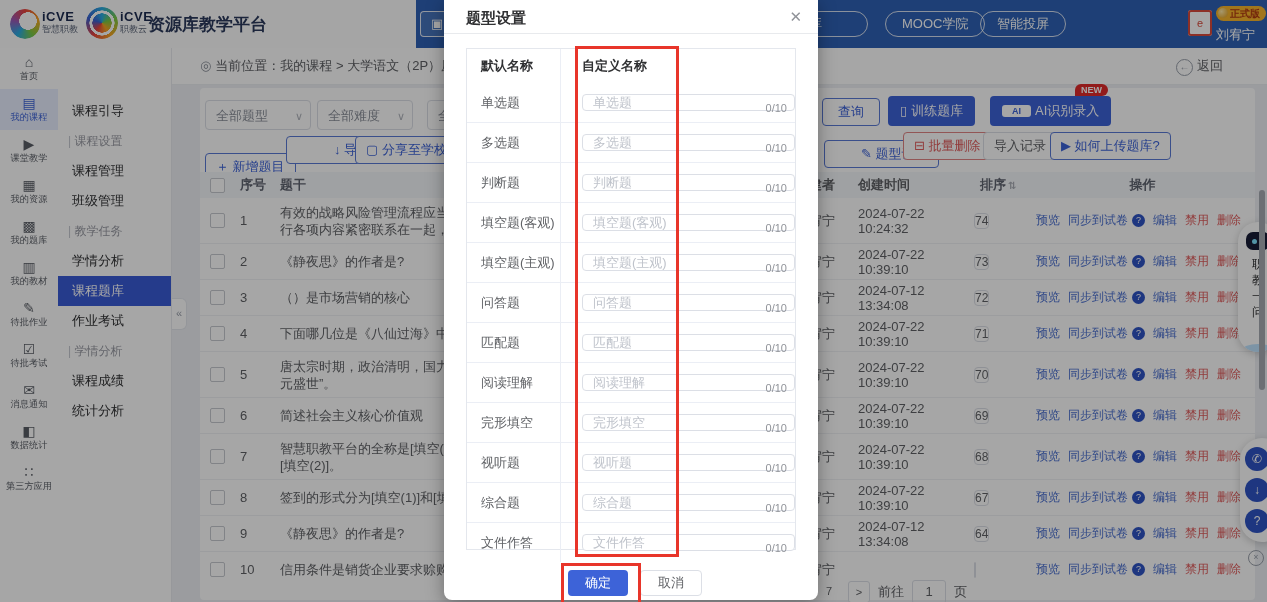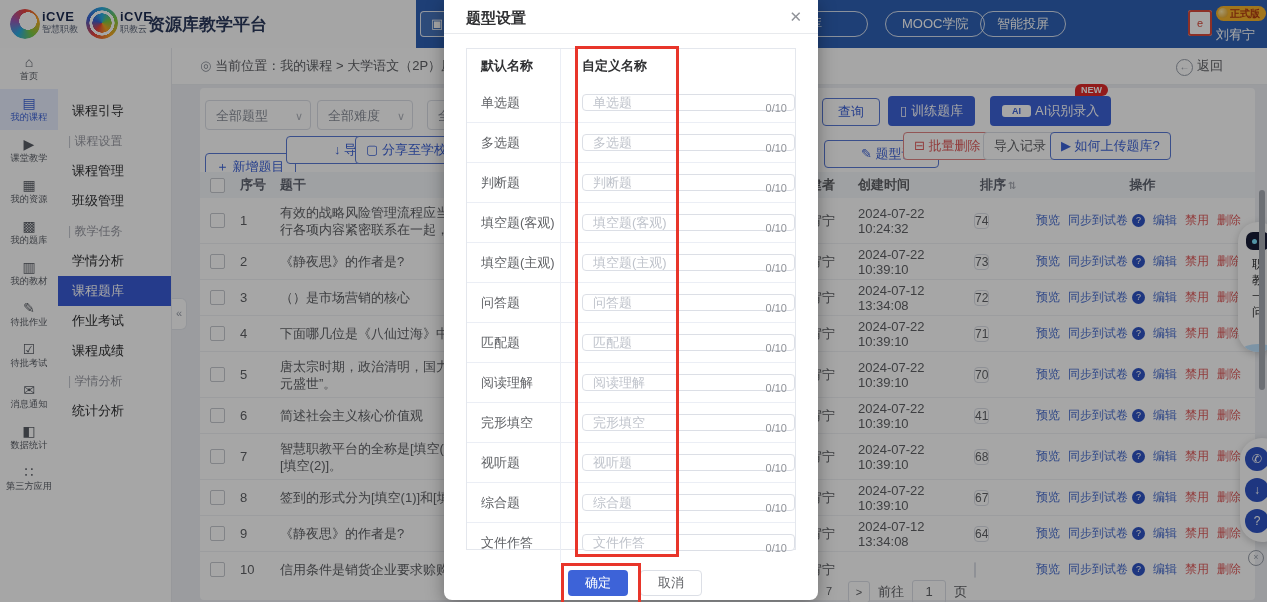--- a/index.html
+++ b/index.html
@@ -235,23 +235,23 @@
       <div class="side-item">班级管理</div>
 
       <div class="side-item sec">教学任务</div>
 
       <div class="side-item">学情分析</div>
 
       <div class="side-item on">课程题库</div>
 
       <div class="side-item">作业考试</div>
 
+      <div class="side-item sec">学情分析</div>
+
       <div class="side-item">课程成绩</div>
-
-      <div class="side-item sec">学情分析</div>
 
       <div class="side-item">统计分析</div>
 
   </div>
   <div class="collapse-tab">«</div>
 
   <div class="crumbbar">
     <span class="crumb">
       <span class="loc-ic">◎</span><span>当前位置：</span><span>我的课程 &gt; 大学语文（2P）原创</span> <span style="color:#9aa0ab;">∨</span>
     </span>
@@ -382,21 +382,21 @@
           </span>
         </div>
 
         <div class="trow" style="min-height: 36px;">
           <span></span>
           <span class="cbx" style="margin-left:0;"></span>
           <span class="cell-num">6</span>
           <span class="cell-stem">简述社会主义核心价值观</span>
           <span class="cell-creator">刘宥宁</span>
           <span class="cell-date">2024-07-22 10:39:10</span>
-          <span><span class="sort-box">41</span></span>
+          <span><span class="sort-box">69</span></span>
           <span class="acts">
             <span class="lk">预览</span>
             <span class="lk">同步到试卷</span>
             <span class="qmark">?</span>
             <span class="lk">编辑</span>
             <span class="lk red">禁用</span>
             <span class="lk red">删除</span>
           </span>
         </div>
 

